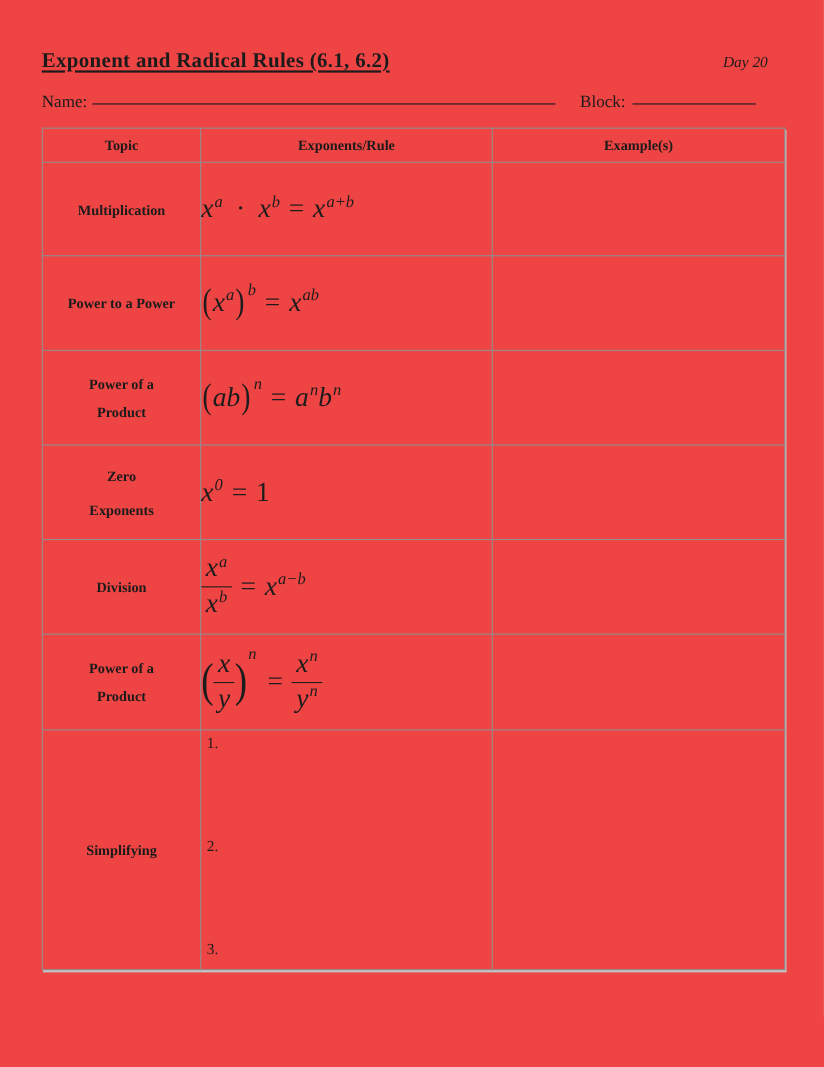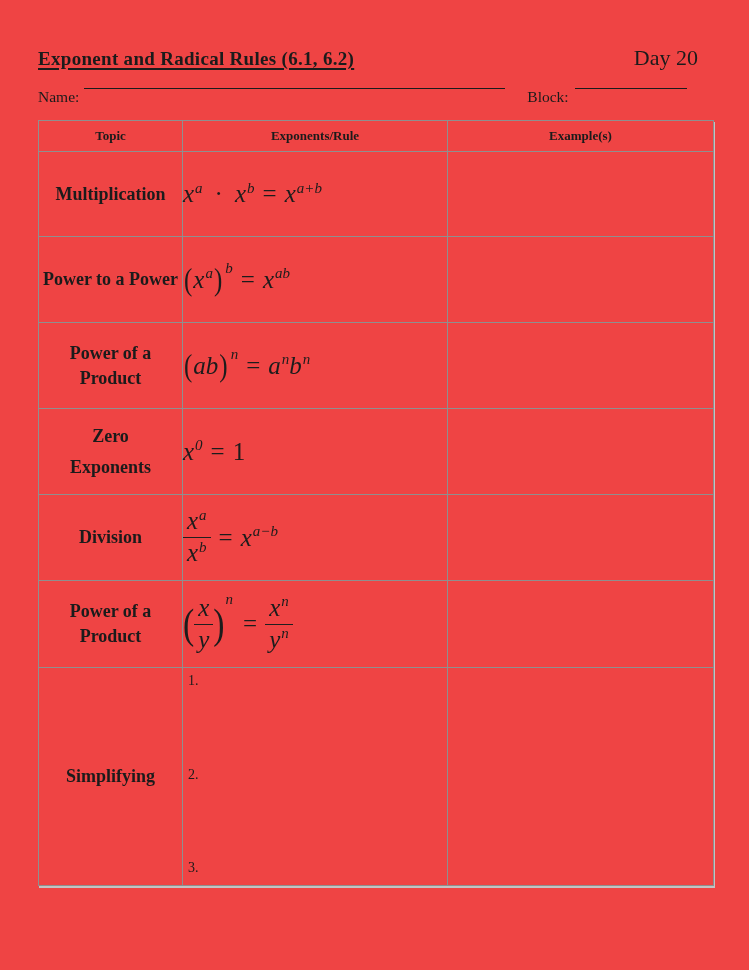--- a/index.html
+++ b/index.html
@@ -7,36 +7,36 @@
     position:relative; width:749px; height:970px; background:#ef4444;
     font-family:"Liberation Serif", "DejaVu Serif", serif; color:#1b1b1b;
     overflow:hidden; box-sizing:border-box; padding:45px 37px 0 38px;
   }
   
   .titlebar { display:flex; justify-content:space-between; align-items:baseline; }
   .title {
     font-size:19px; font-weight:bold; letter-spacing:0.3px;
     text-decoration:underline; text-decoration-thickness:1.8px; text-underline-offset:3px;
   }
-  .day { font-size:22px; padding-right:14px; }
-  .namebar { display:flex; align-items:flex-start; margin-top:17px; font-size:15.5px; }
+  .day { font-size:14px; padding-right:14px;font-style:italic; }
+  .namebar { display:flex; align-items:center; margin-top:17px; font-size:15.5px; }
   .blank { display:inline-block; height:0; border-bottom:1.4px solid #1b1b1b; margin-bottom:-3px; }
   .blank-name { width:421px; margin-left:5px; margin-right:22px; }
   .blank-block { width:112px; margin-left:6px; }
   
   table.rules {
     border-collapse:collapse; table-layout:fixed; width:675px; margin-top:14px;
     box-shadow:1px 2px 0 #c3c3c3;
   }
   .rules th, .rules td { border:1px solid #8f8f8f; padding:0; }
   .rules thead tr { height:31px; }
   .rules th { font-size:13px; font-weight:bold; vertical-align:middle; }
   .col-topic { width:144px; } .col-def { width:265px; } .col-ex { width:266px; }
   td.topic {
-    font-size:18px; font-weight:bold; text-align:center; vertical-align:middle;
+    font-size:13px; font-weight:bold; text-align:center; vertical-align:middle;
     line-height:25px;
   }
   td.topic.wide-lines { line-height:31px; }
   td.def { text-align:left; vertical-align:middle; }
   .r-mult{height:85px} .r-pow{height:86px} .r-prod{height:86px} .r-zero{height:86px}
   .r-div{height:86px} .r-quot{height:87px} .r-simp{height:216px}
   
   .math { display:inline-flex; align-items:baseline; font-size:25px; font-style:normal; color:#1c1c1c; }
   .math.mid { align-items:center; }
   .math i { font-style:italic; }

